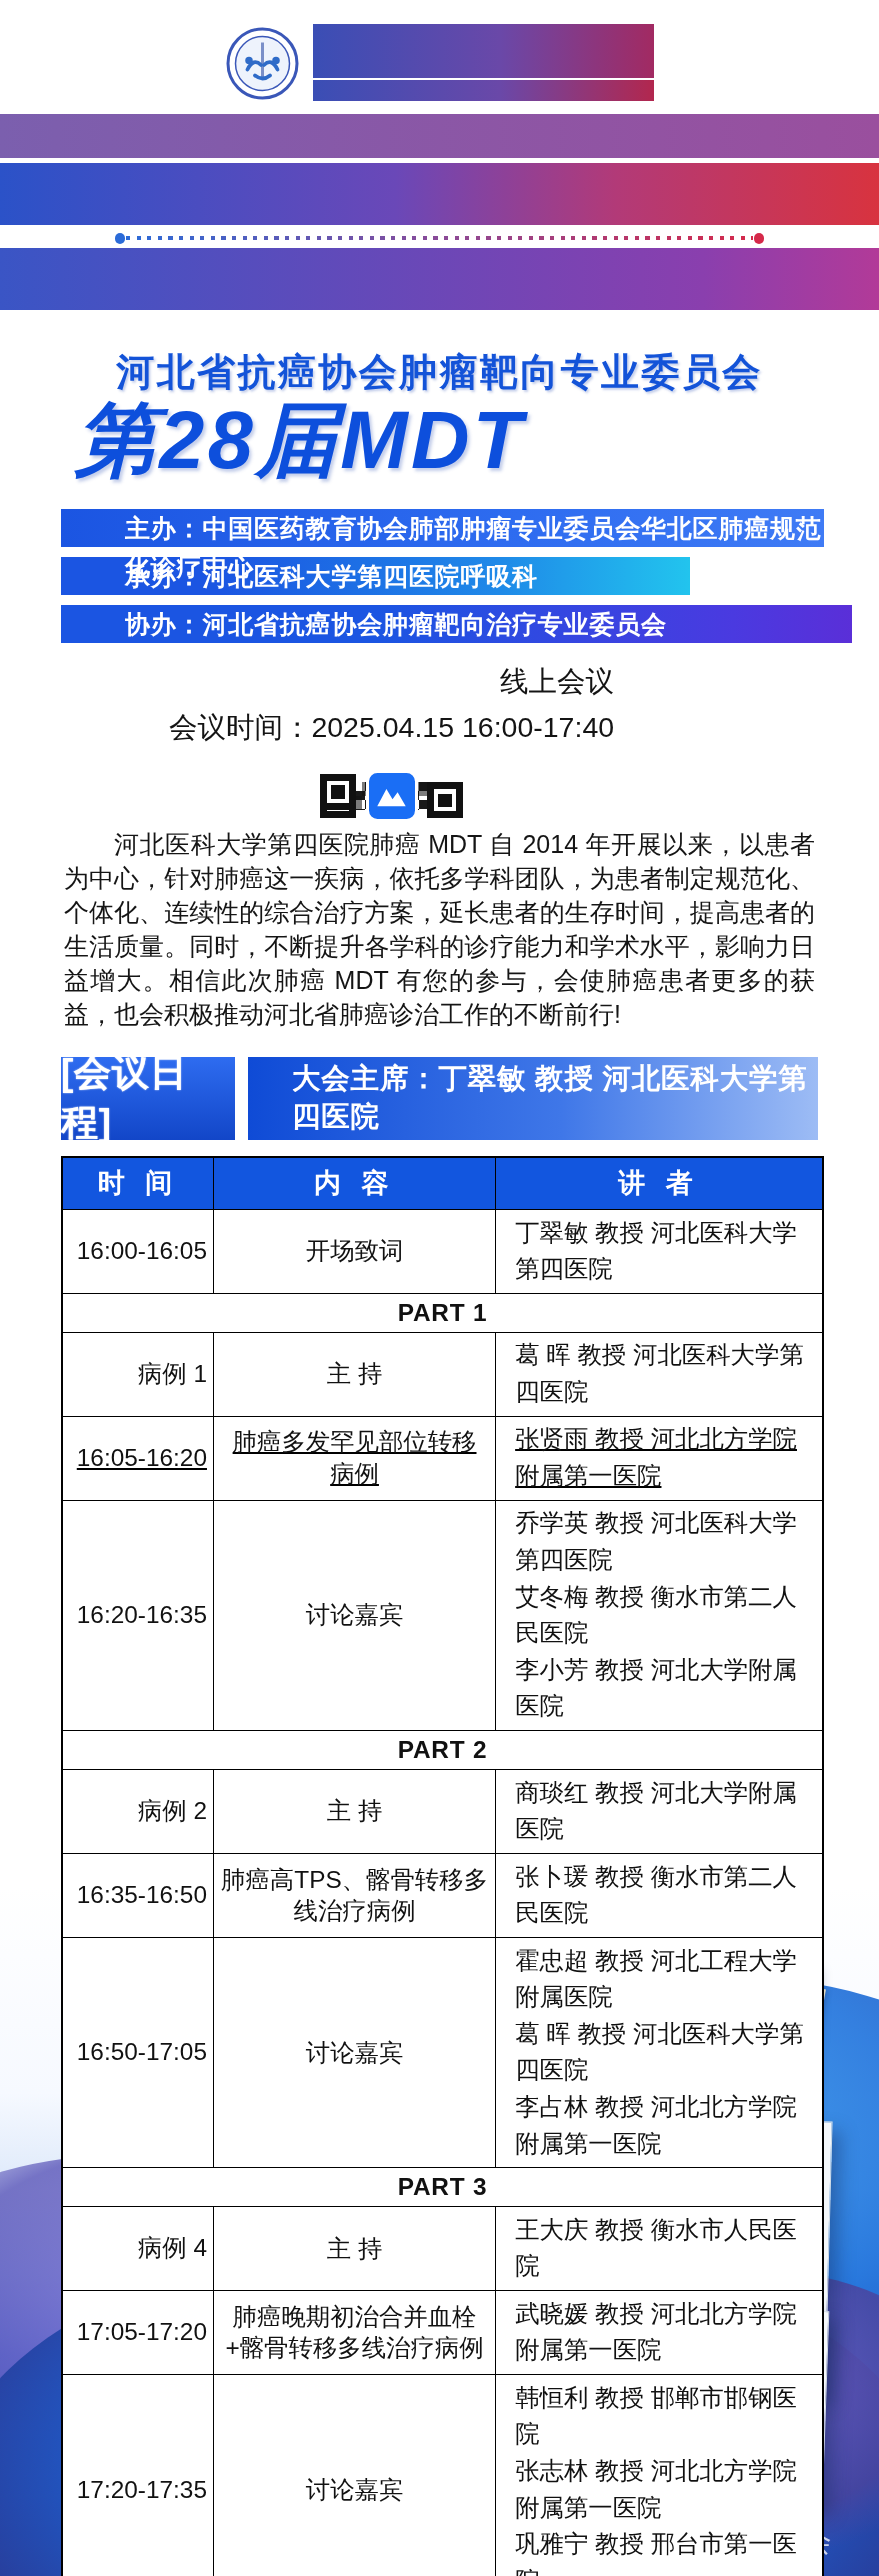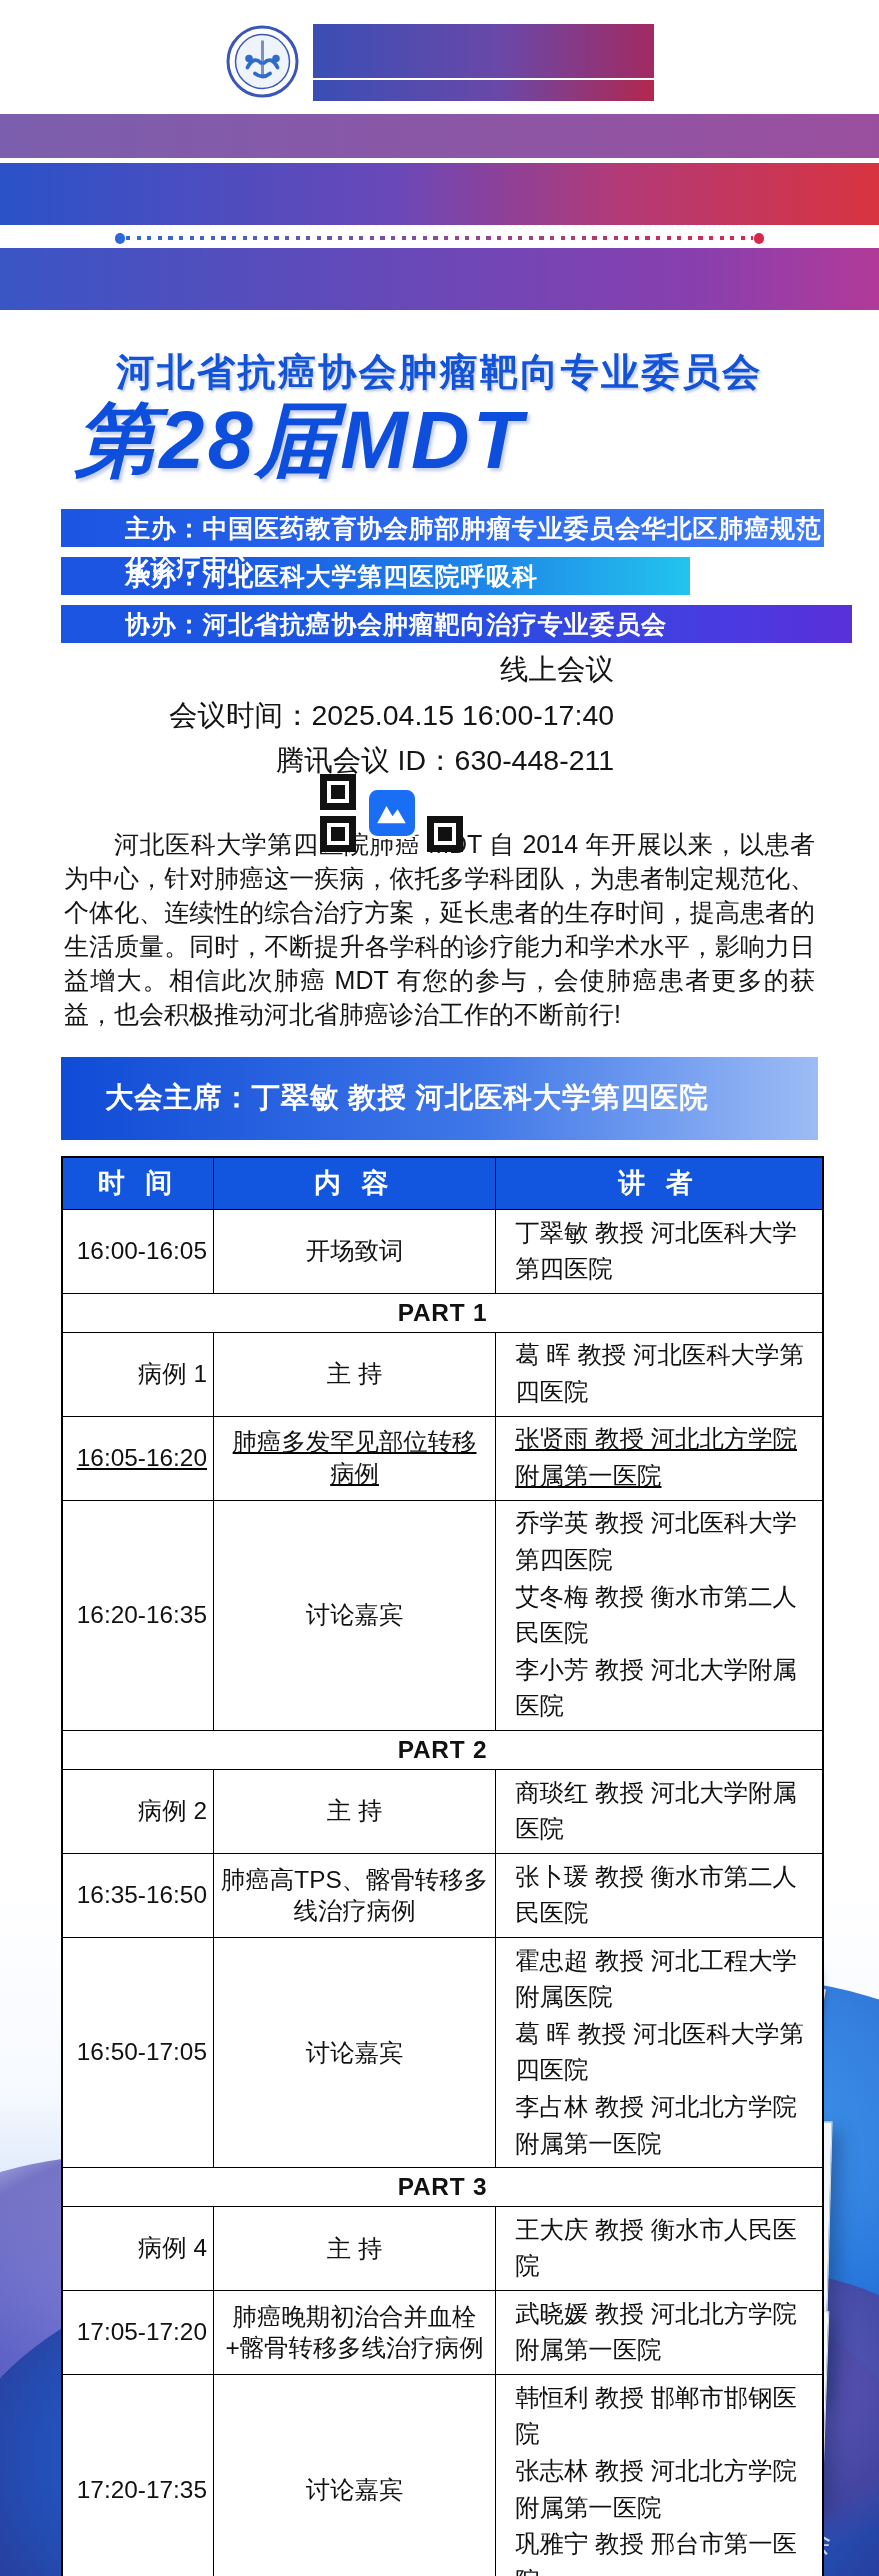--- a/index.html
+++ b/index.html
@@ -5,21 +5,21 @@
   * { margin:0; padding:0; box-sizing:border-box; }
   html,body { background:#e8e8e8; }
   .page {
     position:relative; width:879px; height:2576px; margin:0 auto;
     background:#ffffff; overflow:hidden;
     font-family:"Liberation Sans","DejaVu Sans",sans-serif;
   }
   .flow { position:relative; z-index:2; }
 
   
-  .assoc-header { display:flex; align-items:flex-start; justify-content:center; gap:13px; padding-top:24.4px; }
+  .assoc-header { display:flex; align-items:flex-end; justify-content:center; gap:13px; padding-top:24.4px; }
   .logo-svg { width:75px; height:75px; }
   .org-names { text-align:center; }
   .grad-text { -webkit-background-clip:text; background-clip:text; color:transparent; }
   .org-cn {
     font-size:39px; font-weight:bold; letter-spacing:11.4px; white-space:nowrap;
     background:linear-gradient(90deg,#3a4eb5 0%,#6a48a8 55%,#a22a62 100%);
     font-family:"Liberation Serif","DejaVu Serif",serif;
   }
   .org-en {
     font-size:18px; font-weight:bold; letter-spacing:0.8px; margin-top:1.6px;
@@ -238,39 +238,39 @@
     <div class="host-bars">
         <div class="host-bar host-0">主办：中国医药教育协会肺部肿瘤专业委员会华北区肺癌规范化诊疗中心</div>
         <div class="host-bar host-2">承办：河北医科大学第四医院呼吸科</div>
         <div class="host-bar host-1">协办：河北省抗癌协会肿瘤靶向治疗专业委员会</div>
       </div>
 
     <div class="meeting-row">
       <div class="meeting-lines">
         <div>线上会议</div>
         <div>会议时间：2025.04.15 16:00-17:40</div>
-        <div>腾讯会议 ID：630-448-211</div>
       </div>
       <div class="qr">
         <div class="qr-noise1"></div>
         <div class="qr-noise2"></div>
         <div class="qr-finder qr-f-tl"></div>
         <div class="qr-finder qr-f-tr"></div>
         <div class="qr-finder qr-f-bl"></div>
         <div class="tm-logo">
           <svg width="33" height="24.4" viewBox="0 0 64 48">
               <path d="M4 44 L22 10 L34 30 L44 16 L60 44 Z" fill="#ffffff"></path>
             </svg>
         </div>
       </div>
     </div>
 
     <p class="intro">河北医科大学第四医院肺癌 MDT 自 2014 年开展以来，以患者为中心，针对肺癌这一疾病，依托多学科团队，为患者制定规范化、个体化、连续性的综合治疗方案，延长患者的生存时间，提高患者的生活质量。同时，不断提升各学科的诊疗能力和学术水平，影响力日益增大。相信此次肺癌 MDT 有您的参与，会使肺癌患者更多的获益，也会积极推动河北省肺癌诊治工作的不断前行!</p>
 
     <div class="agenda-head">
+      <div class="agenda-badge">[会议日程]</div>
       <div class="agenda-chair">大会主席：丁翠敏 教授 河北医科大学第四医院</div>
     </div>
 
     <table class="agenda-table">
       <colgroup>
           <col style="width:152px">
           <col style="width:282px">
           <col style="width:329px">
         </colgroup>
       <thead>

